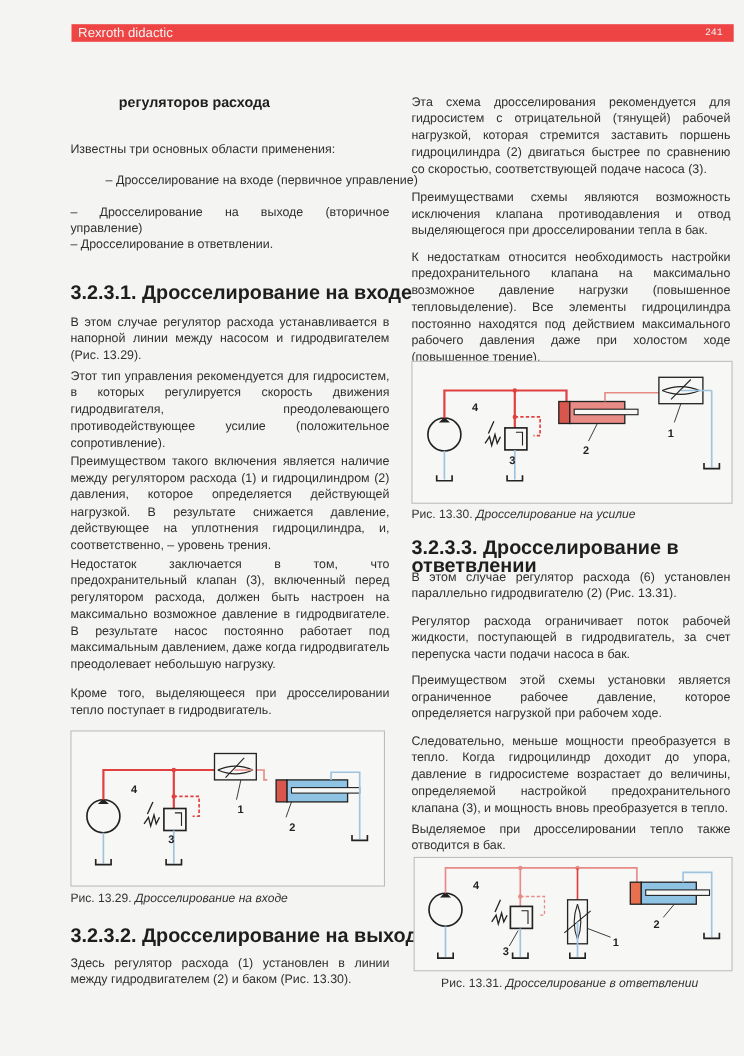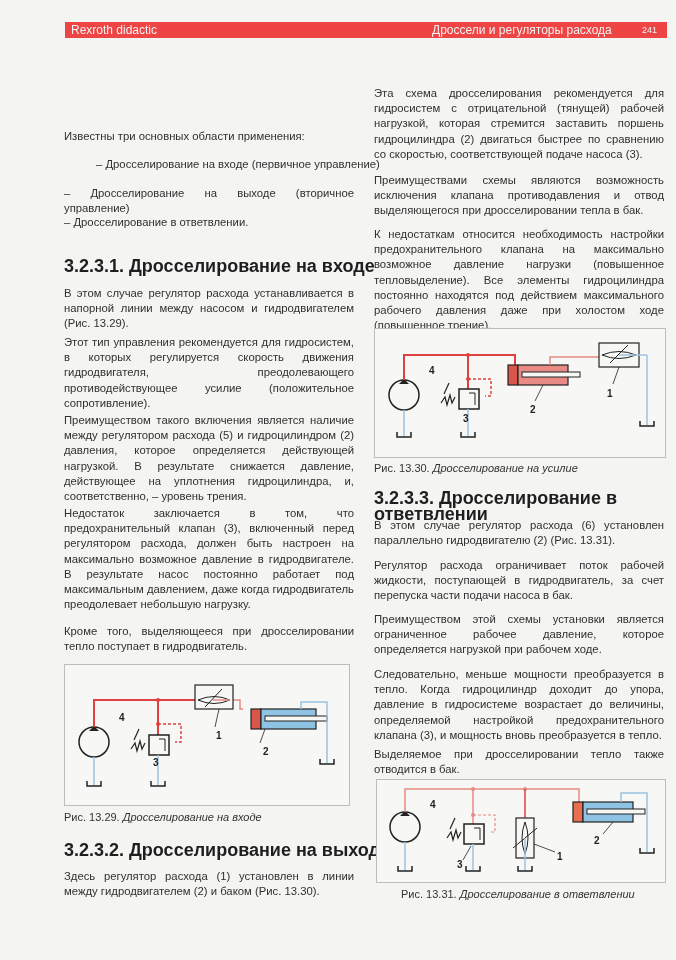--- a/index.html
+++ b/index.html
@@ -6,49 +6,49 @@
   body {
     width:676px; height:960px; background:#f4f4f2; position:relative; overflow:hidden;
     font-family:"Liberation Sans", sans-serif; color:#2a2a2a;
   }
   .header {
     position:absolute; left:65px; top:22px; width:602px; height:16px;
     background:#ef4444; color:#f2f2f2; font-size:12px; line-height:16px;
   }
   .header .left { position:absolute; left:6px; top:0; }
   .header .right { position:absolute; left:367px; top:0; }
-  .header .num { position:absolute; right:10px; top:0; font-size:9px; }
+  .header .num { position:absolute; right:10px; top:0; font-size:9px;font-family:Liberation Mono, monospace; }
   .txt { position:absolute; font-size:11.3px; line-height:15.2px; text-align:justify; width:290px; color:#303030; }
   .h2 { position:absolute; font-size:13px; font-weight:bold; line-height:16px; color:#1e1e1e; }
   .h3 { position:absolute; font-size:18px; font-weight:bold; line-height:16px; color:#1e1e1e; }
   .fig { position:absolute; border:1px solid #bdbdbd; background:#f7f7f5; }
   .cap { position:absolute; font-size:11px; color:#333; }
   .cap i { font-style:italic; }
   svg text { font-family:"Liberation Sans", sans-serif; font-weight:bold; font-size:10px; fill:#222; }
 </style>
 </head>
 <body>
 
 <div class="header">
   <span class="left">Rexroth didactic</span>
-  <span class="right">Дроссели и регуляторы расхода</span>
   <span class="num">241</span>
 </div>
 
 <div class="h2" style="left:64px;top:85px;">
+  <div style="padding-left:44px">регуляторов расхода</div>
 </div>
 <div class="txt" style="left:64px;top:129px;">Известны три основных области применения:</div>
 <div class="txt" style="left:64px;top:157px;margin-left:32px;">– Дросселирование на входе (первичное управление)</div>
 <div class="txt" style="left:64px;top:186px;">– Дросселирование на выходе (вторичное управление)</div>
 <div class="txt" style="left:64px;top:215px;">– Дросселирование в ответвлении.</div>
 
 <div class="h3" style="left:64px;top:258px;">3.2.3.1. Дросселирование на входе</div>
 <div class="txt" style="left:64px;top:286px;">В этом случае регулятор расхода устанавливается в напорной линии между насосом и гидродвигателем (Рис. 13.29).</div>
 <div class="txt" style="left:64px;top:335px;">Этот тип управления рекомендуется для гидросистем, в которых регулируется скорость движения гидродвигателя, преодолевающего противодействующее усилие (положительное сопротивление).</div>
-<div class="txt" style="left:64px;top:413px;">Преимуществом такого включения является наличие между регулятором расхода (5) и гидроцилиндром (2) давления, которое определяется действующей нагрузкой. В результате снижается давление, действующее на уплотнения гидроцилиндра, и, соответственно, – уровень трения.</div>
+<div class="txt" style="left:64px;top:413px;">Преимуществом такого включения является наличие между регулятором расхода (1) и гидроцилиндром (2) давления, которое определяется действующей нагрузкой. В результате снижается давление, действующее на уплотнения гидроцилиндра, и, соответственно, – уровень трения.</div>
 <div class="txt" style="left:64px;top:506px;">Недостаток заключается в том, что предохранительный клапан (3), включенный перед регулятором расхода, должен быть настроен на максимально возможное давление в гидродвигателе. В результате насос постоянно работает под максимальным давлением, даже когда гидродвигатель преодолевает небольшую нагрузку.</div>
 <div class="txt" style="left:64px;top:624px;">Кроме того, выделяющееся при дросселировании тепло поступает в гидродвигатель.</div>
 
 <div class="fig" style="left:64px;top:664px;width:284px;height:140px;">
   <svg width="284" height="140" viewBox="0 0 284 140">
 
     <circle cx="29" cy="77" r="15" fill="none" stroke="#222" stroke-width="1.5"></circle>
     <polygon points="24,66 34,66 29,61" fill="#222"></polygon>
     <line x1="29" y1="92" x2="29" y2="120" stroke="#9cc3e0" stroke-width="1.5"></line>
     <path d="M22,116 v5 h14 v-5" fill="none" stroke="#222" stroke-width="1.5"></path>

